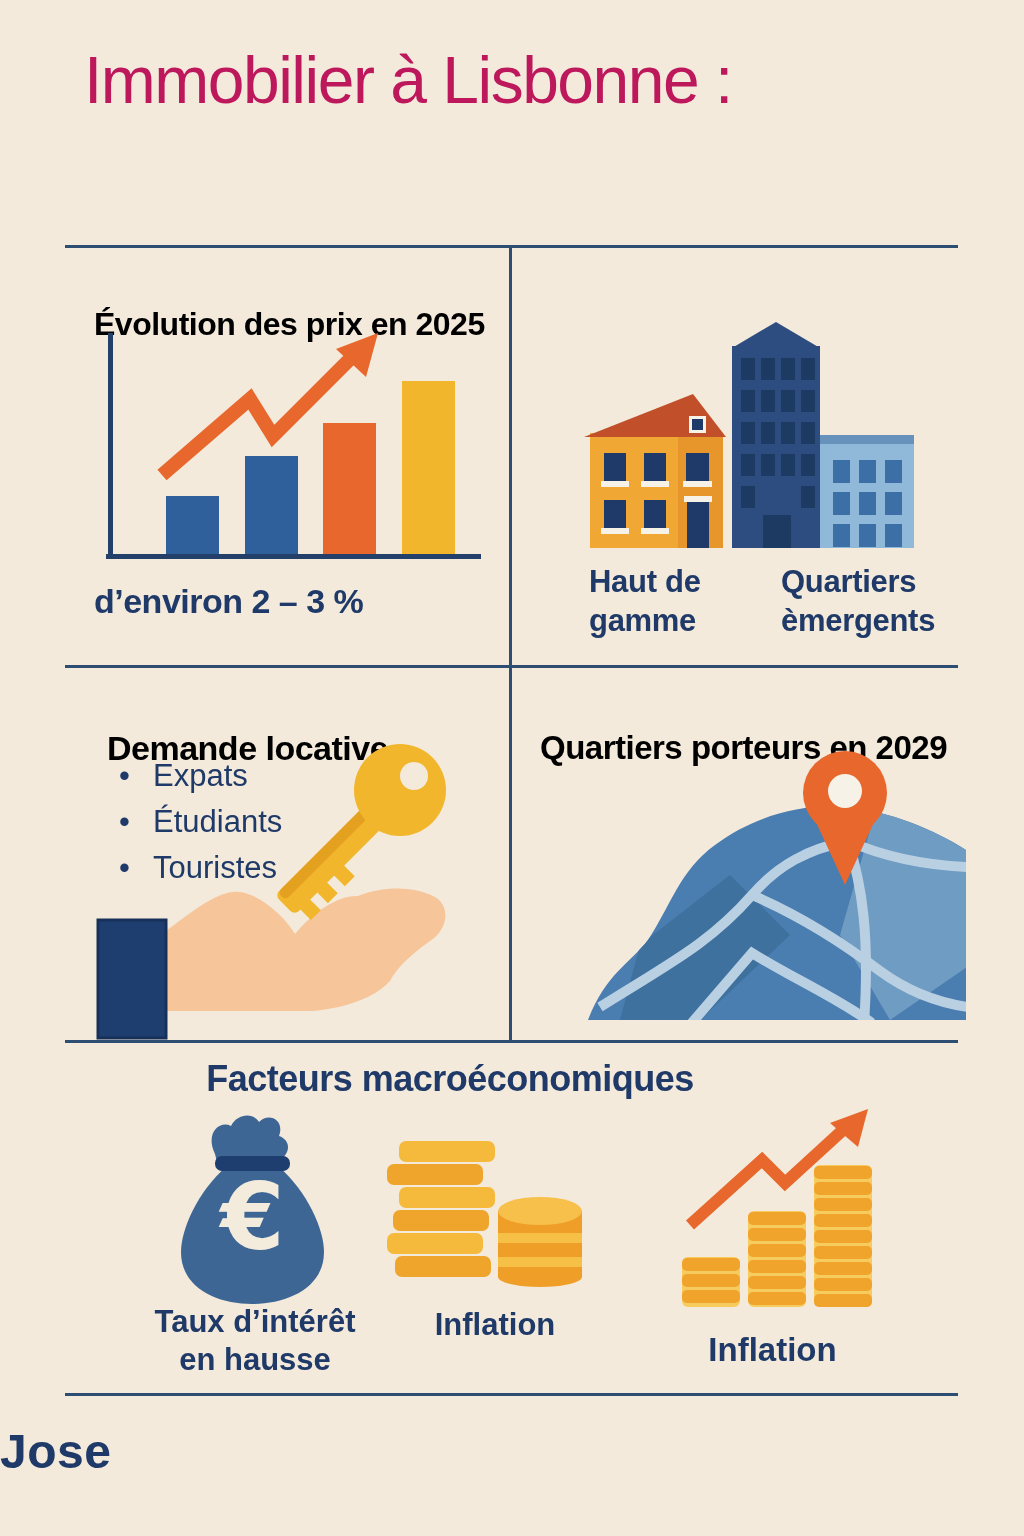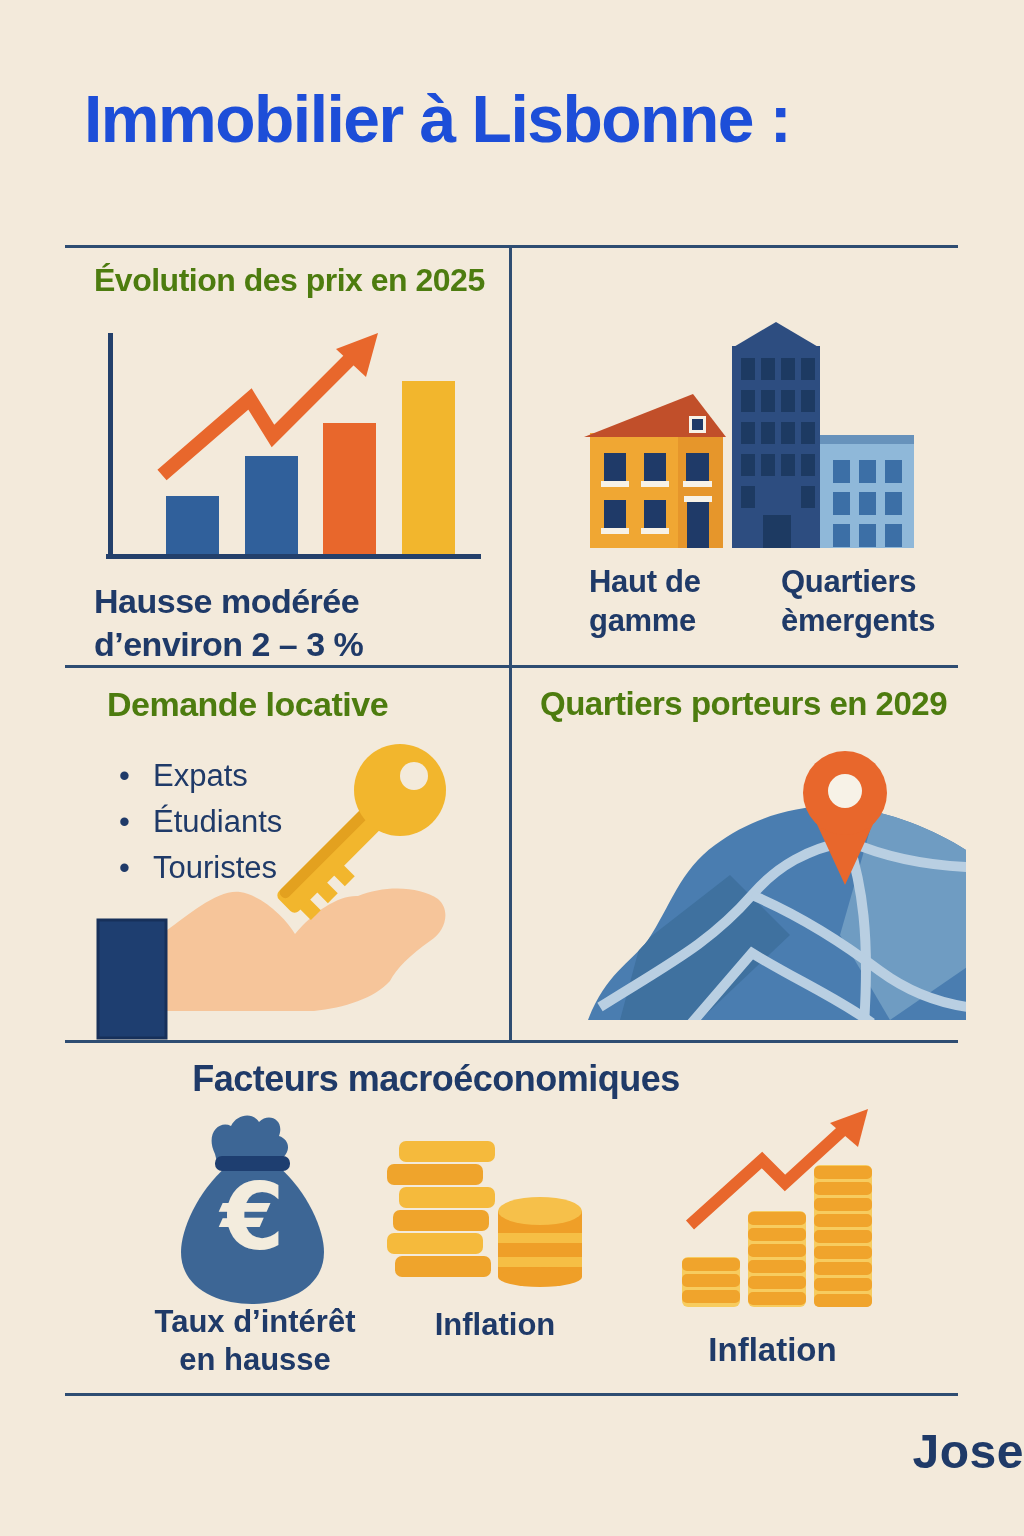--- a/index.html
+++ b/index.html
@@ -5,49 +5,49 @@
   html,body{margin:0;padding:0;}
   body{background:#d8d2c6;font-family:"Liberation Sans",sans-serif;}
   .poster{
     position:relative;width:1024px;height:1536px;margin:0 auto;
     background:#f3eadb;color:#1f3a68;overflow:hidden;
   }
   .abs{position:absolute;}
   
   .main-title{
     left:84px;top:42px;width:900px;
-    font-size:66px;line-height:1.17;font-weight:700;letter-spacing:-1.5px;color:#1d4ed8;margin-top:39px;
+    font-size:66px;line-height:1.17;font-weight:400;letter-spacing:-1.5px;color:#be185d;
   }
   
   .hline{left:65px;width:893px;height:3px;background:#2e4d72;}
   .vline{left:509px;top:245px;width:3px;height:796px;background:#2e4d72;}
   
-  .sec-title{font-size:32px;font-weight:700;color:#4d7c0f;letter-spacing:-0.5px;}
+  .sec-title{font-size:32px;font-weight:700;color:#000000;letter-spacing:-0.5px;margin-top:44px;}
   
   .chart{left:90px;top:333px;width:400px;height:226px;}
   .chart .axis-y{position:absolute;left:18px;top:0;width:5px;height:226px;background:#23406b;}
   .chart .axis-x{position:absolute;left:16px;bottom:0;width:375px;height:5px;background:#23406b;}
   .chart .bar{position:absolute;bottom:5px;width:53px;}
   .chart svg{position:absolute;left:0;top:0;pointer-events:none;}
   .chart-caption{left:94px;top:580px;font-size:34px;font-weight:600;line-height:1.25;letter-spacing:-0.5px;}
   
   .blist{list-style:none;margin:8px;padding:0;font-size:31px;font-weight:500;}
   .blist li{position:relative;padding-left:42px;line-height:46px;}
   .blist li::before{content:"•";position:absolute;left:8px;color:#1f3a68;}
   
   .bld-label{font-size:31px;font-weight:600;line-height:1.25;letter-spacing:-0.3px;}
   
-  .macro-title{left:0;top:1058px;width:872px;text-align:center;font-size:36px;font-weight:700;letter-spacing:-0.5px;}
+  .macro-title{left:0;top:1058px;width:872px;text-align:center;font-size:36px;font-weight:700;letter-spacing:-0.5px;padding-left:14px;}
   .macro-label{text-align:center;font-size:31px;font-weight:600;line-height:1.22;white-space:pre-line;}
   .euro{
     position:absolute;left:0;top:52px;width:100%;text-align:center;
     font-size:92px;font-weight:700;color:#f3ecdd;font-family:"DejaVu Sans",sans-serif;
   }
   
-  .brand{left:0;top:1424px;width:1024px;text-align:right;font-size:48px;font-weight:600;letter-spacing:0.5px;}
+  .brand{left:0;top:1424px;width:1024px;text-align:left;font-size:48px;font-weight:600;letter-spacing:0.5px;}
   .marker-icon{display:inline-block;vertical-align:14px;margin-right:8px;}
 </style>
 </head>
 <body>
 
 <div class="poster">
 
   <div class="abs main-title">
     <div>Immobilier à Lisbonne :</div>
   </div>
@@ -69,21 +69,20 @@
         <div class="bar" style="left: 233px; height: 131px; background: rgb(232, 103, 44);"></div>
         <div class="bar" style="left: 312px; height: 173px; background: rgb(242, 182, 45);"></div>
       </div>
     <svg width="400" height="226" viewBox="0 0 400 226">
       <polyline points="72,142 160,66 183,103 262,24" fill="none" stroke="#e8672c" stroke-width="14"></polyline>
       <polygon points="288,0 276,44 246,16" fill="#e8672c"></polygon>
     </svg>
   </div>
 
   <div class="abs chart-caption">
-    <div>Hausse modérée</div>
     <div>d’environ 2 – 3 %</div>
   </div>
 
 
   <svg class="abs" style="left:560px;top:320px" width="392" height="230" viewBox="0 0 392 230">
 
     <g>
       <rect x="30" y="113" width="133" height="115" fill="#f0a733"></rect>
       <rect x="118" y="113" width="45" height="115" fill="#e6962b"></rect>
       <polygon points="24,117 133,74 166,117" fill="#c14f2a"></polygon>

